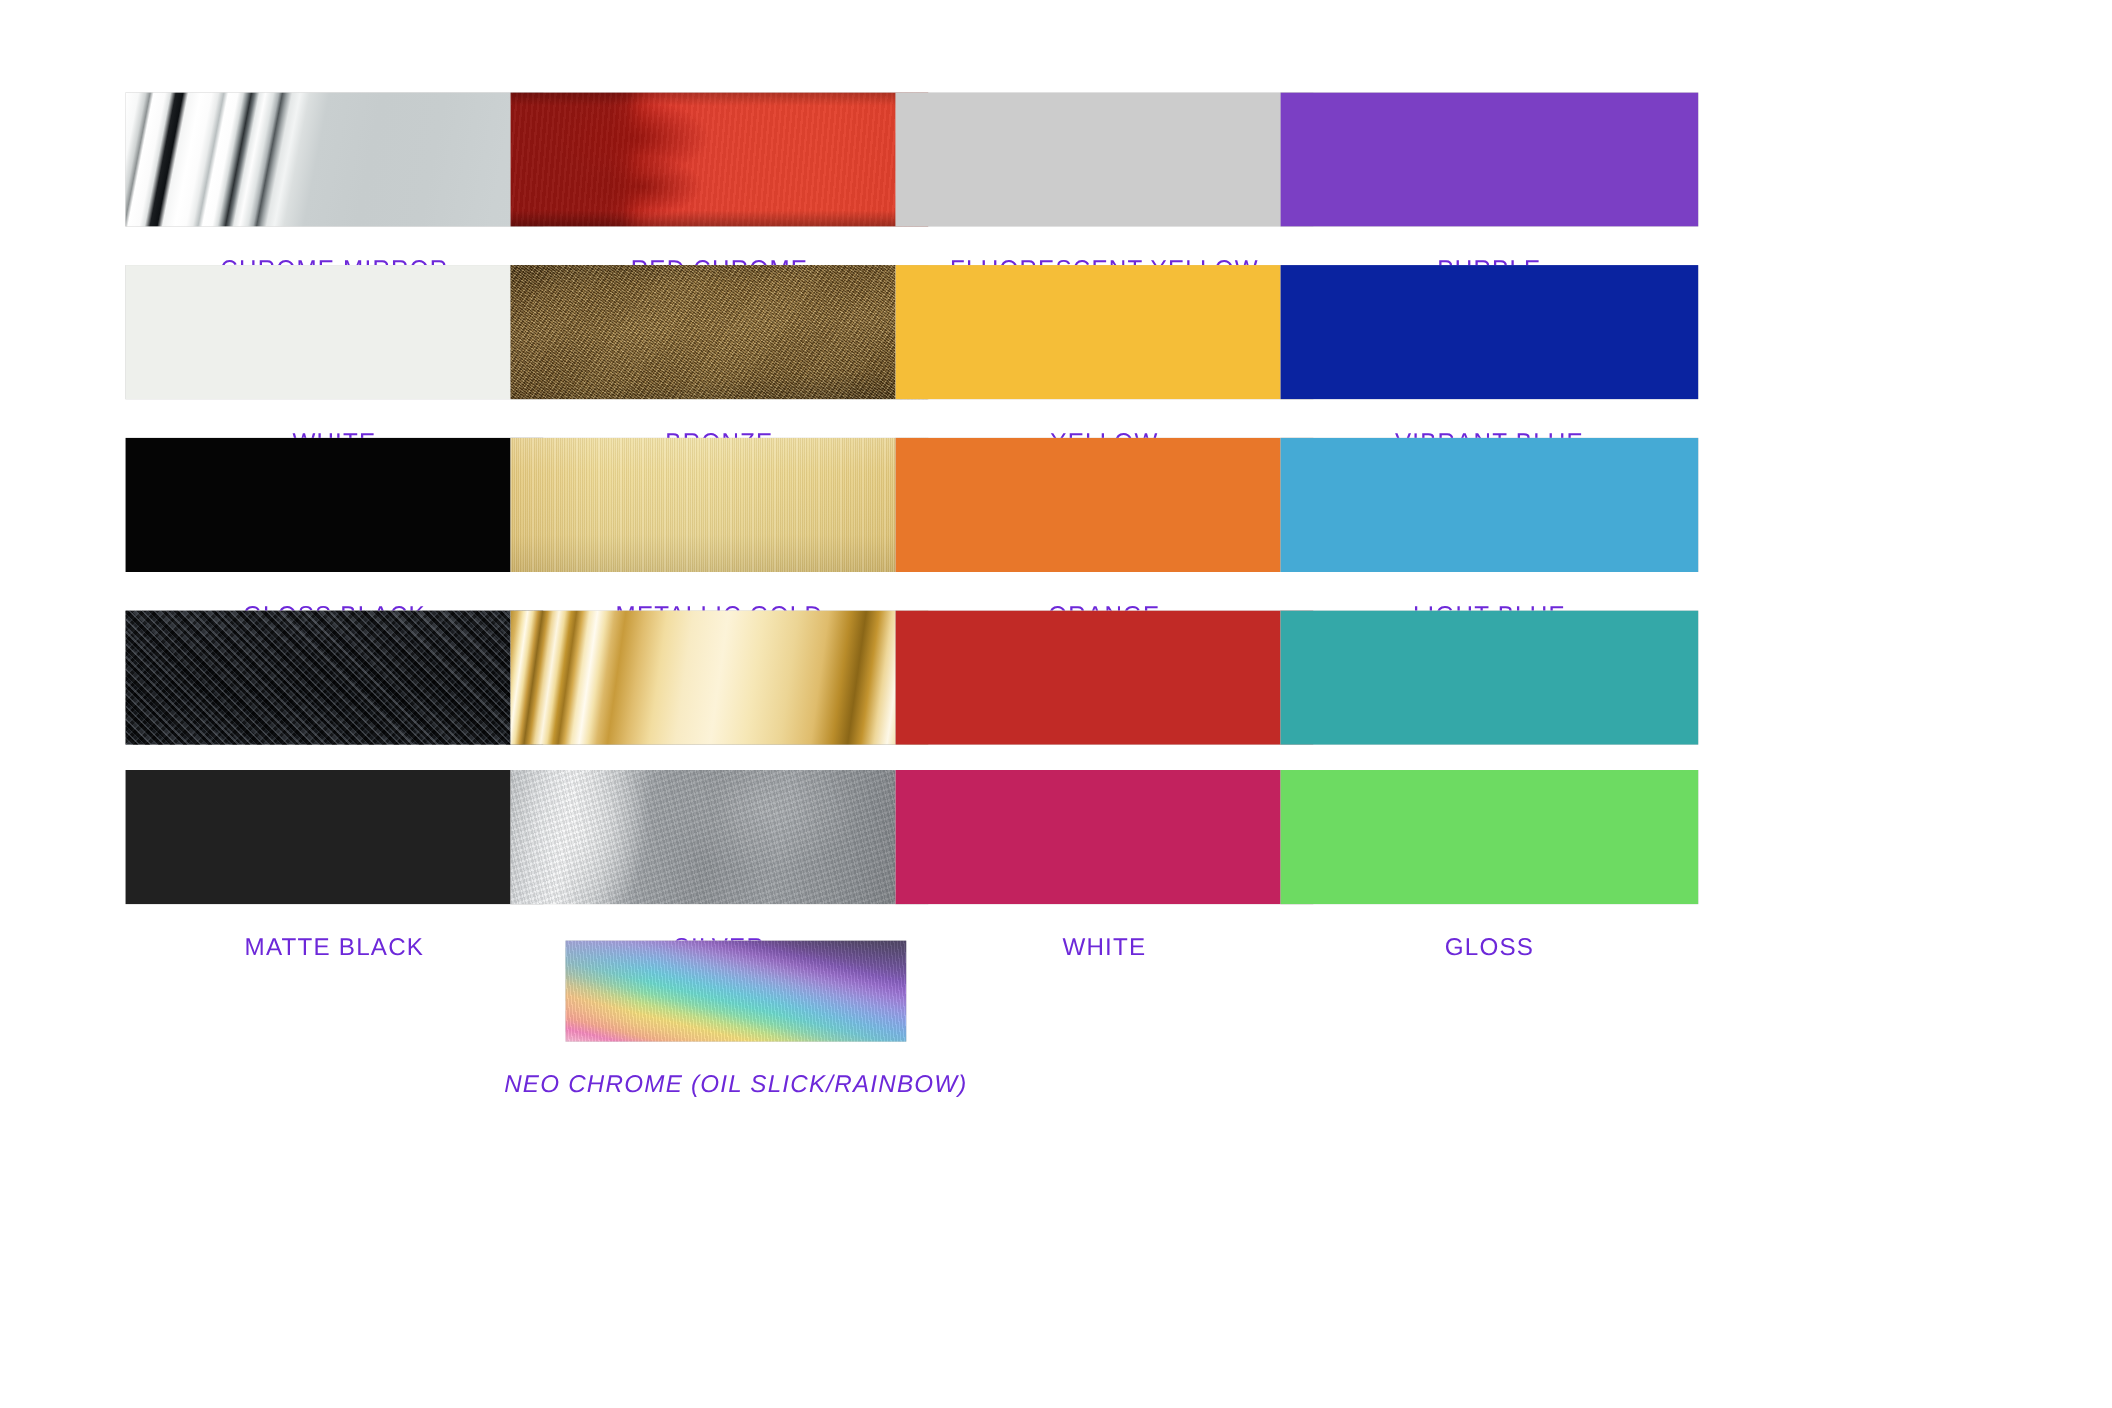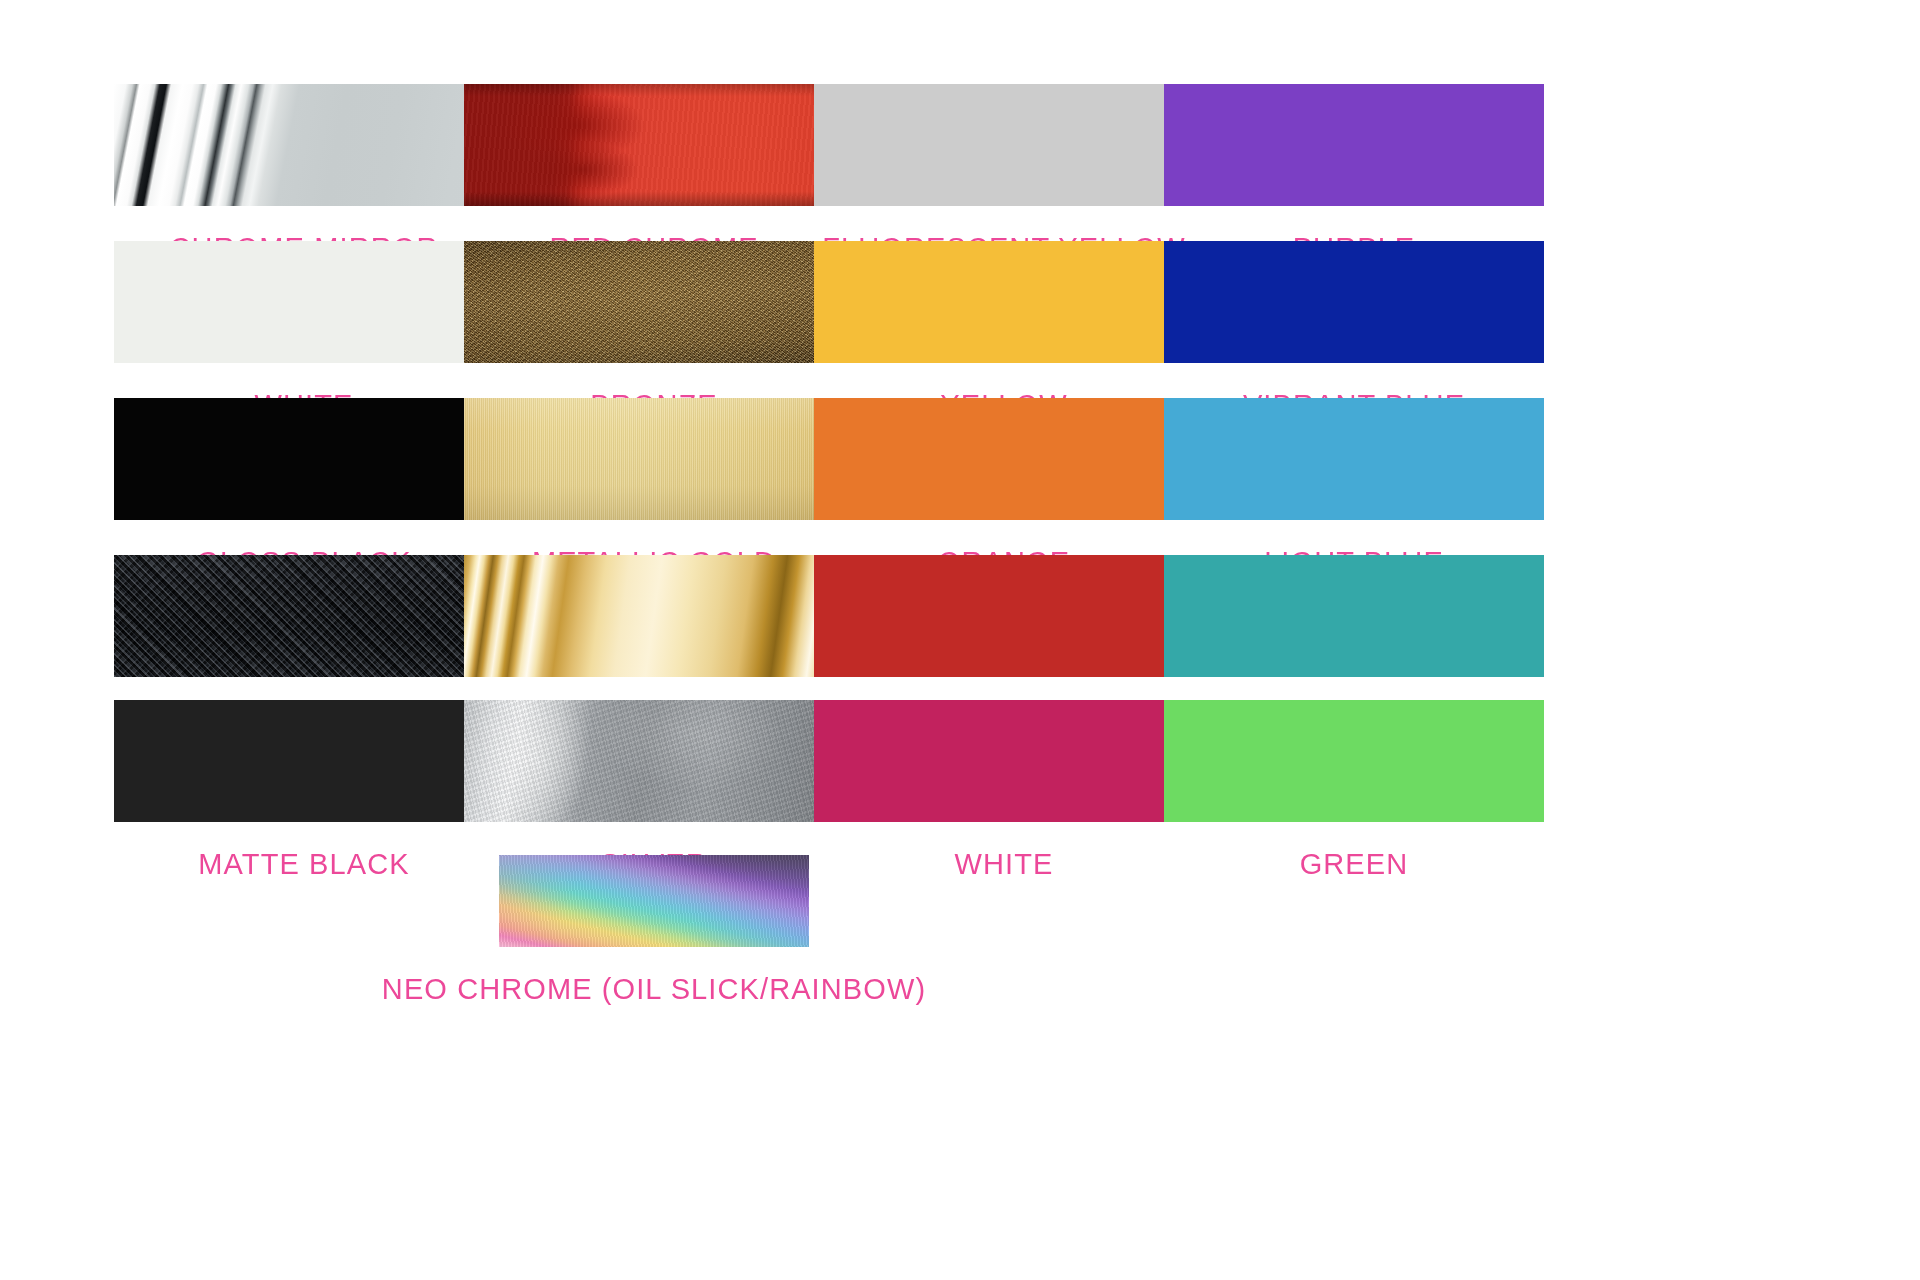--- a/index.html
+++ b/index.html
@@ -44,23 +44,23 @@
 
   .swatch .tex {
     position: absolute;
     left: 0; top: 0; right: 0; bottom: 0;
   }
 
   .label {
     width: 380px;
     text-align: center;
     font-family: "Liberation Sans", sans-serif;
-    font-size: 29px;
+    font-size: 22px;
     letter-spacing: 1.1px;
-    color: #ec4899;
+    color: #6d28d9;
     margin-top: 26px;
     white-space: nowrap;
     font-weight: 400;
   }
 
   .label.wide {
     width: 760px;
     margin-left: -190px;
   }
 
@@ -380,22 +380,22 @@
       <div class="cell" style="left: 814px; top: 700px;">
         <div class="swatch">
           <div class="tex tex-pink"></div>
         </div>
         <div class="label">WHITE</div>
       </div>
       <div class="cell" style="left: 1164px; top: 700px;">
         <div class="swatch">
           <div class="tex tex-green"></div>
         </div>
-        <div class="label">GREEN</div>
-      </div>
-      <div class="cell" style="left: 464px; top: 855px;">
+        <div class="label">GLOSS</div>
+      </div>
+      <div class="cell" style="left: 479px; top: 855px; font-style: italic;">
         <div class="swatch" style="width: 310px; height: 92px; margin-left: 35px;">
           <div class="tex tex-neo-chrome"></div>
         </div>
         <div class="label wide">NEO CHROME (OIL SLICK/RAINBOW)</div>
       </div>
     </div>
 </div>
 
 </body></html>

